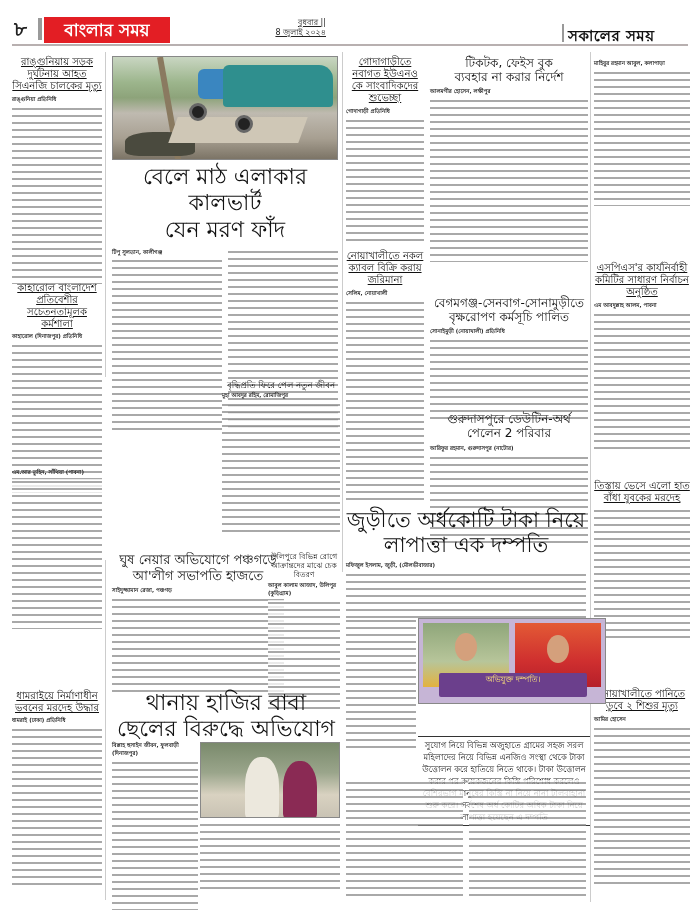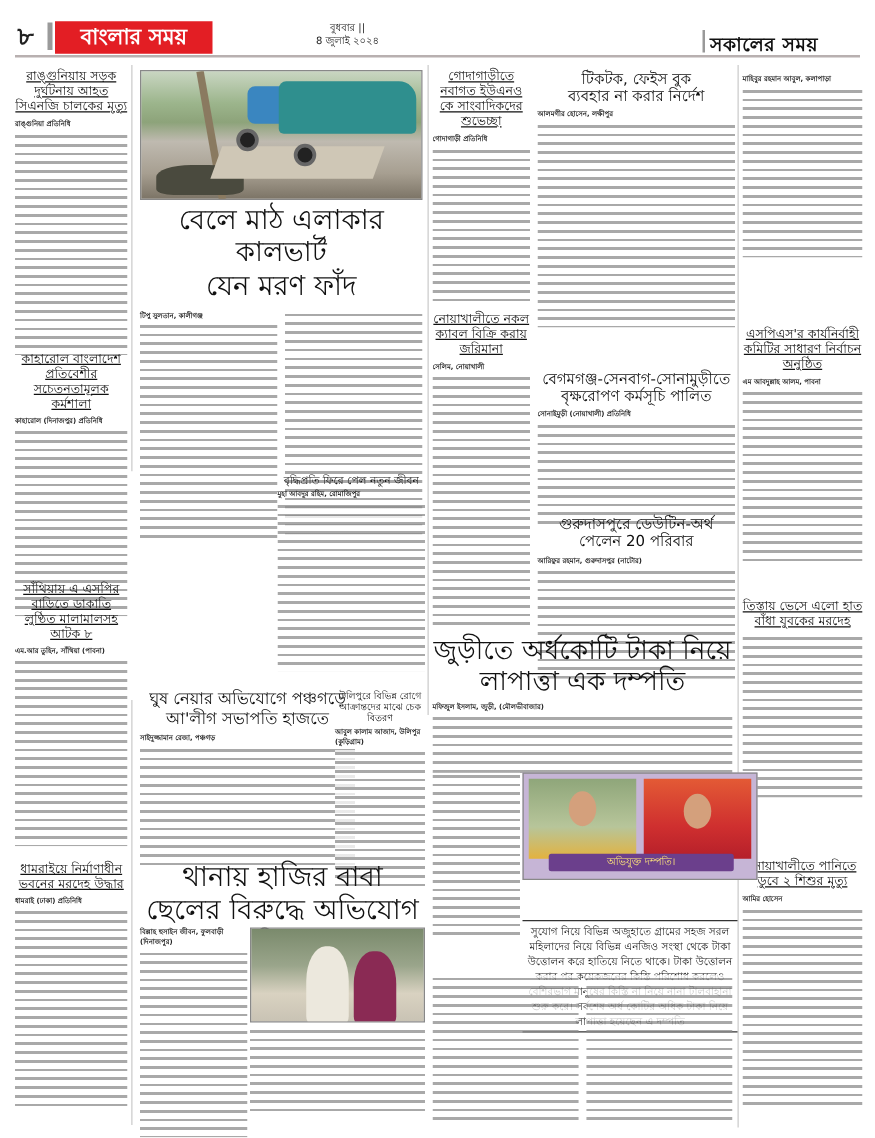--- a/index.html
+++ b/index.html
@@ -4,21 +4,21 @@
 <style>
   * { box-sizing: border-box; margin: 0; padding: 0; }
   html, body { width: 700px; height: 910px; background: #ffffff; overflow: hidden; }
   body { font-family: "DejaVu Sans", sans-serif; color: #222; position: relative; }
   .abs { position: absolute; }
 
   
   .page-num { left: 14px; top: 18px; width: 24px; height: 22px; font-size: 20px; font-weight: bold; color: #222; line-height: 22px; }
   .page-sep { left: 38px; top: 18px; width: 4px; height: 22px; background: #9a9a9a; }
   .section-title { left: 44px; top: 17px; width: 126px; height: 26px; background: #e31e24; color: #fff; font-size: 17px; line-height: 26px; text-align: center; font-weight: bold; }
-  .date-box { left: 218px; top: 18px; width: 120px; text-align: center; font-size: 8px; line-height: 10px; color: #222; }
+  .date-box { left: 206px; top: 18px; width: 120px; text-align: right; font-size: 8px; line-height: 10px; color: #222; text-decoration: underline; }
   .brand { left: 560px; top: 24px; width: 130px; font-size: 15px; font-weight: bold; color: #111; letter-spacing: 0.5px; }
   .brand-bar { left: 562px; top: 24px; width: 2px; height: 18px; background: #999; }
   .head-rule { left: 12px; top: 44px; width: 676px; height: 2px; background: #b8b0b0; }
 
   
   .vrule { width: 1px; background: #ccc; }
 
   
   .hl { text-align: center; color: #111; line-height: 1.2; }
   .hl-s { font-size: 10px; text-decoration: underline; }
@@ -39,21 +39,21 @@
   .hole { position: absolute; left: 12px; top: 75px; width: 70px; height: 24px; background: #4a4a3e; border-radius: 40% 40% 20% 20%; }
   .slab { position: absolute; left: 60px; top: 60px; width: 130px; height: 26px; background: #cfc7b6; transform: skewX(-20deg); }
 
   .photo-couple { background: linear-gradient(180deg, #7a8a6c 0%, #9aa58b 40%, #d9d2c1 70%, #c9c3b4 100%); }
   .person { position: absolute; border-radius: 45% 45% 10% 10%; }
 
   .photo-duo { background: #c6b5d6; }
   .duo-left { position: absolute; left: 4px; top: 4px; width: 86px; height: 64px; background: linear-gradient(180deg, #8fa67a 0%, #b7c59a 60%, #e3b23f 100%); }
   .duo-right { position: absolute; right: 4px; top: 4px; width: 86px; height: 64px; background: linear-gradient(180deg, #e35a35 0%, #cf2f2f 60%, #b51f2a 100%); }
   .face { position: absolute; width: 22px; height: 28px; border-radius: 50%; background: #d4a07c; }
-  .caption-box { position: absolute; left: 20px; bottom: 6px; width: 148px; height: 14px; background: #6b3f8c; color: #ffe67a; font-size: 8px; text-align: center; line-height: 14px; border-radius: 2px; }
+  .caption-box { position: absolute; left: 20px; bottom: 6px; width: 148px; height: 24px; background: #6b3f8c; color: #ffe67a; font-size: 8px; text-align: center; line-height: 14px; border-radius: 2px; }
 
   .box-callout { border-top: 1px solid #333; border-bottom: 1px solid #333; font-size: 8.3px; line-height: 12px; text-align: center; color: #222; padding: 2px 2px; }
 </style>
 </head>
 <body>
 
 <div class="abs page-num">৮</div>
 <div class="abs page-sep"></div>
 <div class="abs section-title">বাংলার সময়</div>
 <div class="abs date-box">
@@ -79,21 +79,20 @@
 
 <div class="abs" style="left:12px; top:282px; width:90px;">
   <div class="hl hl-s">কাহারোল বাংলাদেশ প্রতিবেশীর সচেতনতামূলক কর্মশালা</div>
   <div class="byline" style="margin-top:3px;">কাহারোল (দিনাজপুর) প্রতিনিধি</div>
   <div class="body-text" style="height:150px; margin-top:2px;">
       <span class="filler"></span>
     </div>
 </div>
 
 <div class="abs" style="left:12px; top:466px; width:90px;">
-  <div class="hl hl-s">সাঁথিয়ায় এ এসপির বাড়িতে ডাকাতি লুণ্ঠিত মালামালসহ আটক ৮</div>
   <div class="byline" style="margin-top:3px;">এম.আর তুহিন, সাঁথিয়া (পাবনা)</div>
   <div class="body-text" style="height:150px; margin-top:2px;">
       <span class="filler"></span>
     </div>
 </div>
 
 <div class="abs" style="left:12px; top:690px; width:90px;">
   <div class="hl hl-s">ধামরাইয়ে নির্মাণাধীন ভবনের মরদেহ উদ্ধার</div>
   <div class="byline" style="margin-top:3px;">ধামরাই (ঢাকা) প্রতিনিধি</div>
   <div class="body-text" style="height:160px; margin-top:2px;">
@@ -164,21 +163,21 @@
 <div class="abs" style="left:430px; top:268px; width:158px;margin-top:28px;">
   <div class="hl hl-m">বেগমগঞ্জ-সেনবাগ-সোনামুড়ীতে</div>
   <div class="hl hl-m">বৃক্ষরোপণ কর্মসূচি পালিত</div>
   <div class="byline" style="margin-top:3px;">সোনাইমুড়ী (নোয়াখালী) প্রতিনিধি</div>
   <div class="body-text" style="height:86px; margin-top:2px;">
       <span class="filler"></span>
     </div>
 </div>
 
 <div class="abs" style="left:430px; top:412px; width:158px;">
-  <div class="hl hl-m">গুরুদাসপুরে ডেউটিন-অর্থ পেলেন 20 পরিবার</div>
+  <div class="hl hl-m">গুরুদাসপুরে ডেউটিন-অর্থ পেলেন 2 পরিবার</div>
   <div class="byline" style="margin-top:4px;">আরিফুর রহমান, গুরুদাসপুর (নাটোর)</div>
   <div class="body-text" style="height:88px; margin-top:2px;">
       <span class="filler"></span>
     </div>
 </div>
 
 <div class="abs" style="left:594px; top:56px; width:96px;">
   <div class="byline" style="margin-top:4px;">মাহিবুর রহমান আবুল, কলাপাড়া</div>
   <div class="body-text" style="height:136px; margin-top:2px;">
       <span class="filler"></span>

